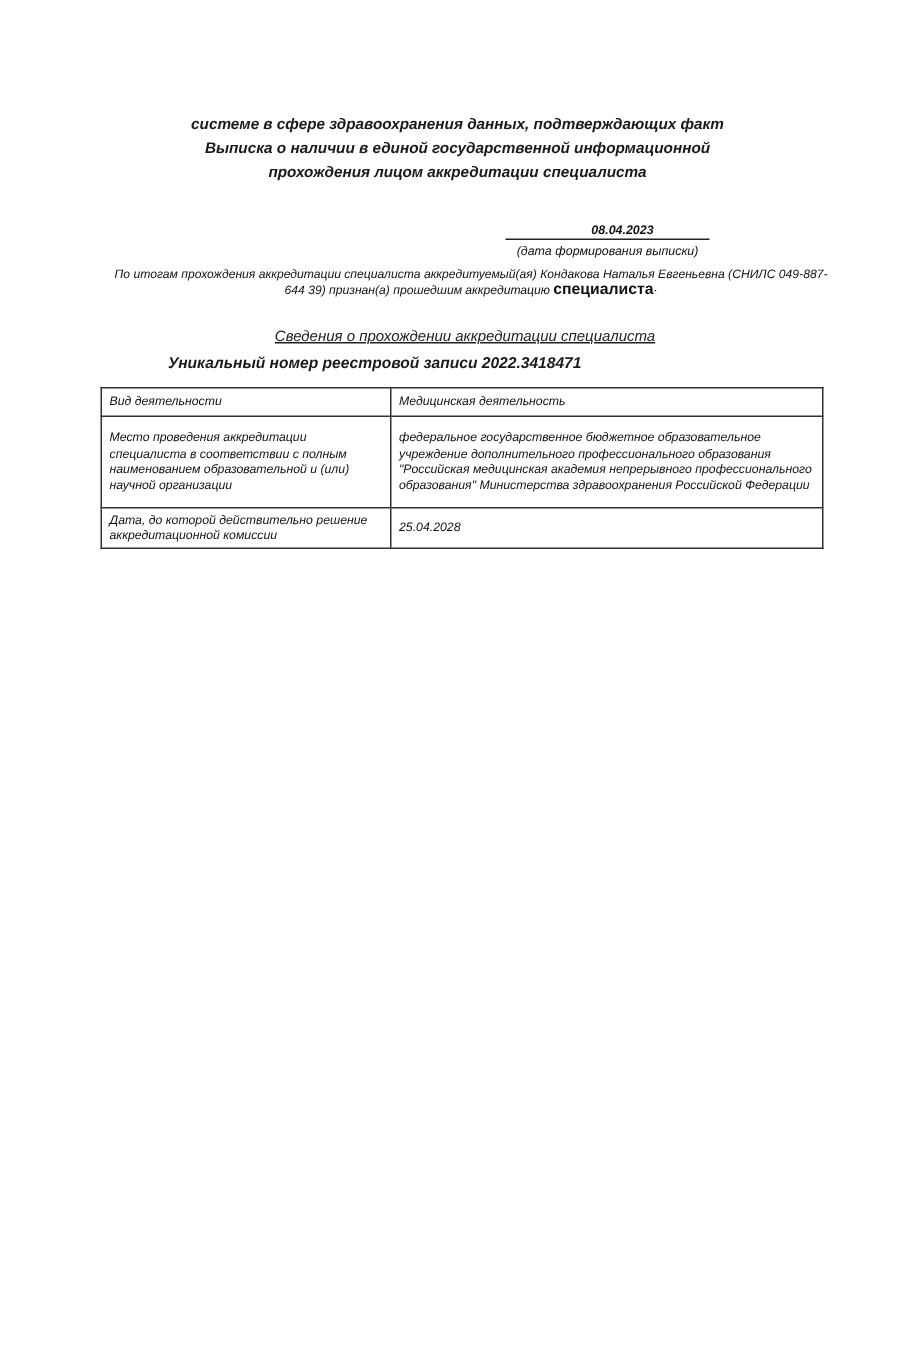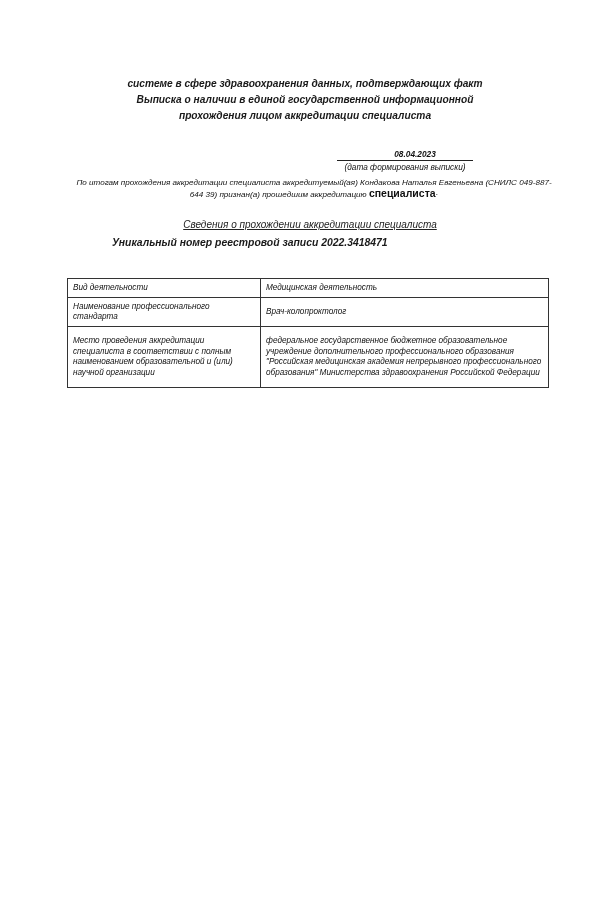--- a/index.html
+++ b/index.html
@@ -29,21 +29,21 @@
   .section-link {
     position: absolute; top: 219px; left: 150px; width: 320px; text-align: center;
     font-size: 10px; text-decoration: underline; font-weight: normal; color: #222;
   }
   .registry {
     position: absolute; top: 237px; left: 112px; width: 380px; 
     font-size: 10.4px; color: #1a1a1a;
   }
   table {
     position: absolute; top: 258px; left: 67px; width: 482px;
-    border-collapse: collapse; font-size: 8.2px; line-height: 10.5px; margin-top: 20px;
+    border-collapse: collapse; font-size: 8.2px; line-height: 10.5px;
   }
   td {
     border: 1.2px solid #333; padding: 2px 5px; vertical-align: middle; text-align: left;
     font-weight: normal; color: #111;
   }
   td.label { width: 182px; }
   tr.r0 td { height: 14px; }
   tr.r1 td { height: 26px; }
   tr.r2 td { height: 14px; }
   tr.r3 td { height: 24px; }
@@ -72,22 +72,22 @@
 <div class="section-link">Сведения о прохождении аккредитации специалиста</div>
 
 <div class="registry">Уникальный номер реестровой записи 2022.3418471</div>
 
 <table>
   <tbody>
       <tr class="r0">
     <td class="label">Вид деятельности</td>
     <td>Медицинская деятельность</td>
   </tr>
-  <tr class="r3">
-    <td class="label">Наименование профессионального стандарта</td>
-    <td>Врач-колопроктолог</td>
-  </tr>
   <tr class="r4">
     <td class="label">Место проведения аккредитации специалиста в соответствии с полным наименованием образовательной и (или) научной организации</td>
     <td>федеральное государственное бюджетное образовательное учреждение дополнительного профессионального образования "Российская медицинская академия непрерывного профессионального образования" Министерства здравоохранения Российской Федерации</td>
+  </tr>
+  <tr class="r5">
+    <td class="label">Дата, до которой действительно решение аккредитационной комиссии</td>
+    <td>25.04.2028</td>
   </tr>
 </tbody>
   </table>
 
 </body></html>

